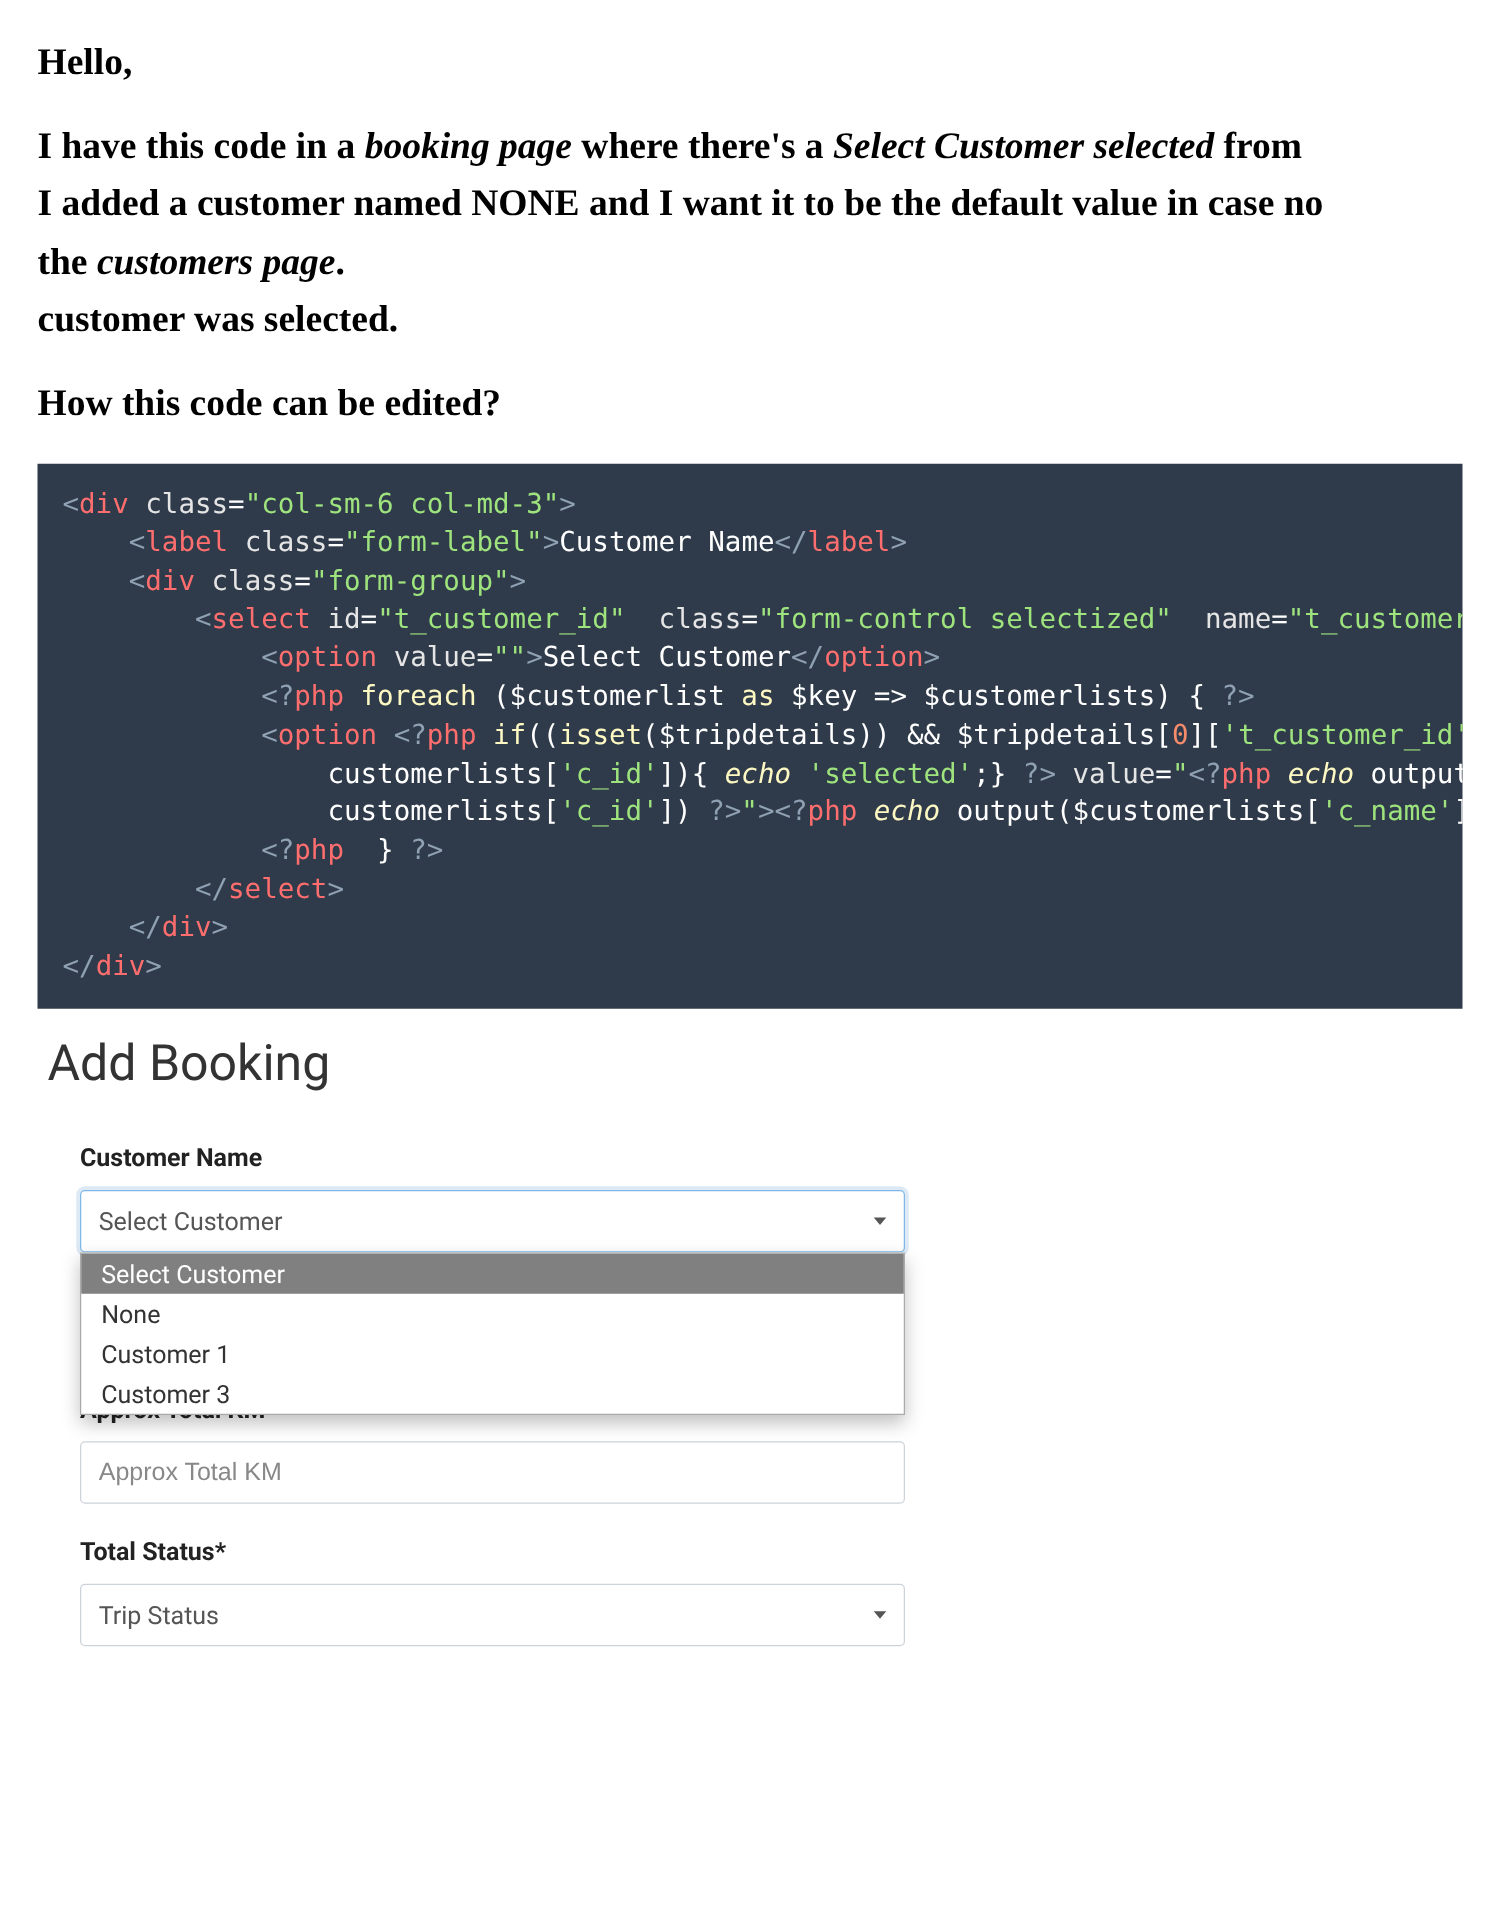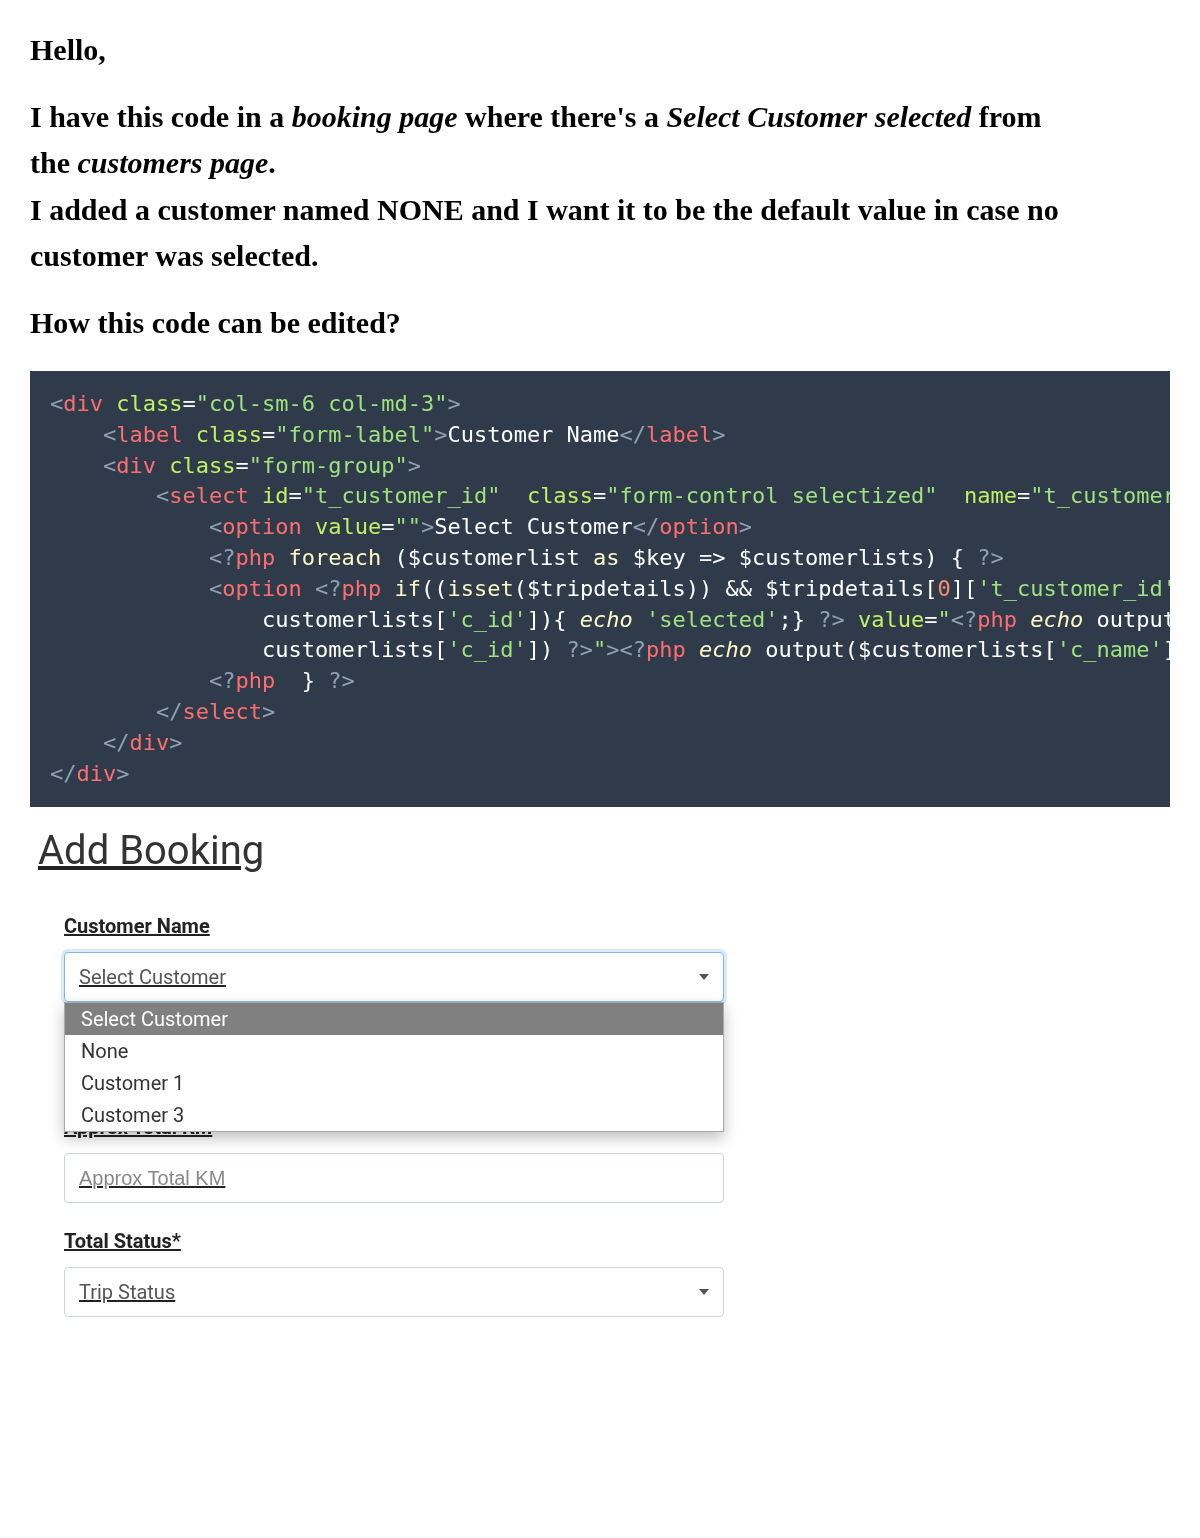--- a/index.html
+++ b/index.html
@@ -25,32 +25,31 @@
     font-size: 22px;
     line-height: 1.4;
     padding: 18px 20px;
     margin-top: 28px;
     margin-bottom: 20px;
     white-space: pre;
     overflow: hidden;
   }
   .tk-white { color: #ffffff; }
   .tk-tag   { color: #ff6e6e; }
-  .tk-attr  { color: #bef264; }
+  .tk-attr  { color: #e5e5e5; }
   .tk-str   { color: #9ee37d; }
   .tk-key   { color: #fef9c3; margin-top: 47px; }
   .tk-num   { color: #f78c6c; }
   .tk-fade  { color: #8fa1b3; }
   .tk-it    { font-style: italic; }
 
   .form-wrap {
     font-family: -apple-system, BlinkMacSystemFont, "Segoe UI", Roboto, Arial, sans-serif;
     color: #222;
     width: 740px;
-    text-decoration: underline;
   }
   .form-title {
     font-size: 40px;
     font-weight: 400;
     color: #333;
     margin: 14px 0 40px 8px;
   }
   .form-inner { padding: 0 20px 0 34px; }
   .form-label {
     font-size: 20px;
@@ -114,22 +113,22 @@
   .after-dd { margin-top: 113px; }
   .group { margin-bottom: 26px; }
 </style>
 </head>
 <body>
 
 <div class="intro">
   <p>Hello,</p>
   <div class="spacer"></div>
   <p><span>I have this code in a </span><em>booking page</em><span> where there's a </span><em>Select Customer selected</em><span> from</span></p>
+  <p>I added a customer named NONE and I want it to be the default value in case no</p>
   <p><span>the </span><em>customers page</em><span>.</span></p>
-  <p>I added a customer named NONE and I want it to be the default value in case no</p>
   <p>customer was selected.</p>
   <div class="spacer"></div>
   <p>How this code can be edited?</p>
 </div>
 
 <div class="codeblock"><span class="tk-fade">&lt;</span><span class="tk-tag">div</span><span class="tk-attr"> class</span><span class="tk-white">=</span><span class="tk-str">"col-sm-6 col-md-3"</span><span class="tk-fade">&gt;</span>
 <span class="tk-fade">    &lt;</span><span class="tk-tag">label</span><span class="tk-attr"> class</span><span class="tk-white">=</span><span class="tk-str">"form-label"</span><span class="tk-fade">&gt;</span><span class="tk-white">Customer Name</span><span class="tk-fade">&lt;/</span><span class="tk-tag">label</span><span class="tk-fade">&gt;</span>
 <span class="tk-fade">    &lt;</span><span class="tk-tag">div</span><span class="tk-attr"> class</span><span class="tk-white">=</span><span class="tk-str">"form-group"</span><span class="tk-fade">&gt;</span>
 <span class="tk-fade">        &lt;</span><span class="tk-tag">select</span><span class="tk-attr"> id</span><span class="tk-white">=</span><span class="tk-str">"t_customer_id"</span><span class="tk-attr">  class</span><span class="tk-white">=</span><span class="tk-str">"form-control selectized"</span><span class="tk-attr">  name</span><span class="tk-white">=</span><span class="tk-str">"t_customer_id"</span>
 <span class="tk-fade">            &lt;</span><span class="tk-tag">option</span><span class="tk-attr"> value</span><span class="tk-white">=</span><span class="tk-str">""</span><span class="tk-fade">&gt;</span><span class="tk-white">Select Customer</span><span class="tk-fade">&lt;/</span><span class="tk-tag">option</span><span class="tk-fade">&gt;</span>

